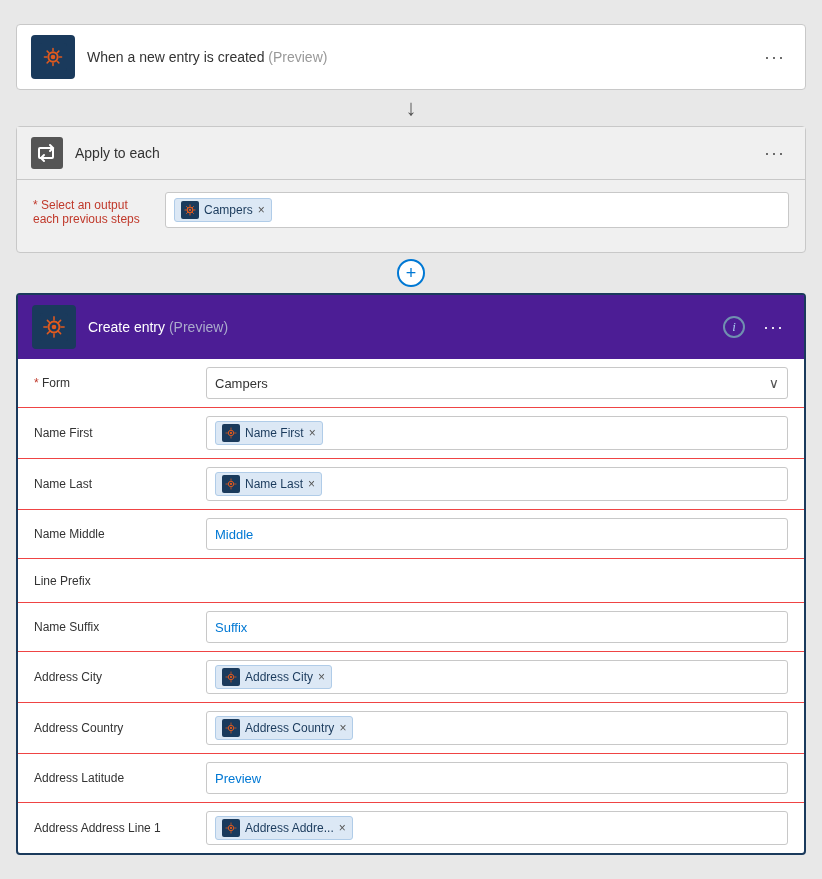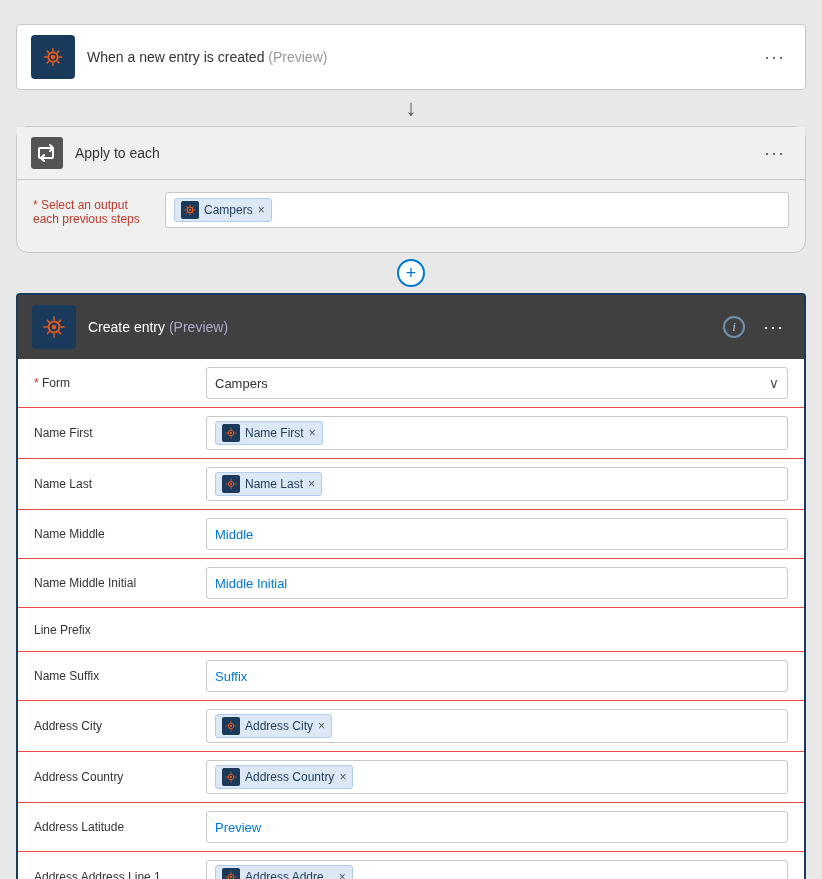--- a/index.html
+++ b/index.html
@@ -79,21 +79,21 @@
       height: 36px;
       color: #555;
       font-size: 22px;
     }
 
     
     .apply-card {
       width: 790px;
       background: #f0f0f0;
       border: 1px solid #c8c8c8;
-      border-radius: 12px;
+      border-radius: 4px;
     }
 
     .apply-card-header {
       display: flex;
       align-items: center;
       padding: 10px 14px;
       gap: 12px;
       background: #f0f0f0;
       border-bottom: 1px solid #c8c8c8;
     }
@@ -204,21 +204,21 @@
 
     
     .create-card {
       width: 790px;
       background: white;
       border: 2px solid #1a3a5c;
       border-radius: 4px;
     }
 
     .create-card-header {
-      background: #404040;
+      background: #4c1d95;
       display: flex;
       align-items: center;
       padding: 10px 14px;
       gap: 12px;
     }
 
     .create-title {
       flex: 1;
       font-size: 14px;
       font-weight: 400;
@@ -428,26 +428,20 @@
     </div>
             </div>
           </div>
           <div class="form-row">
             <span class="form-label">Name Middle</span>
             <div class="form-field">
               <span class="text-input">Middle</span>
             </div>
           </div>
           <div class="form-row">
-            <span class="form-label">Name Middle Initial</span>
-            <div class="form-field">
-              <span class="text-input">Middle Initial</span>
-            </div>
-          </div>
-          <div class="form-row">
             <span class="form-label">Line Prefix</span>
           </div>
           <div class="form-row">
             <span class="form-label">Name Suffix</span>
             <div class="form-field">
               <span class="text-input">Suffix</span>
             </div>
           </div>
           <div class="form-row">
             <span class="form-label">Address City</span>

